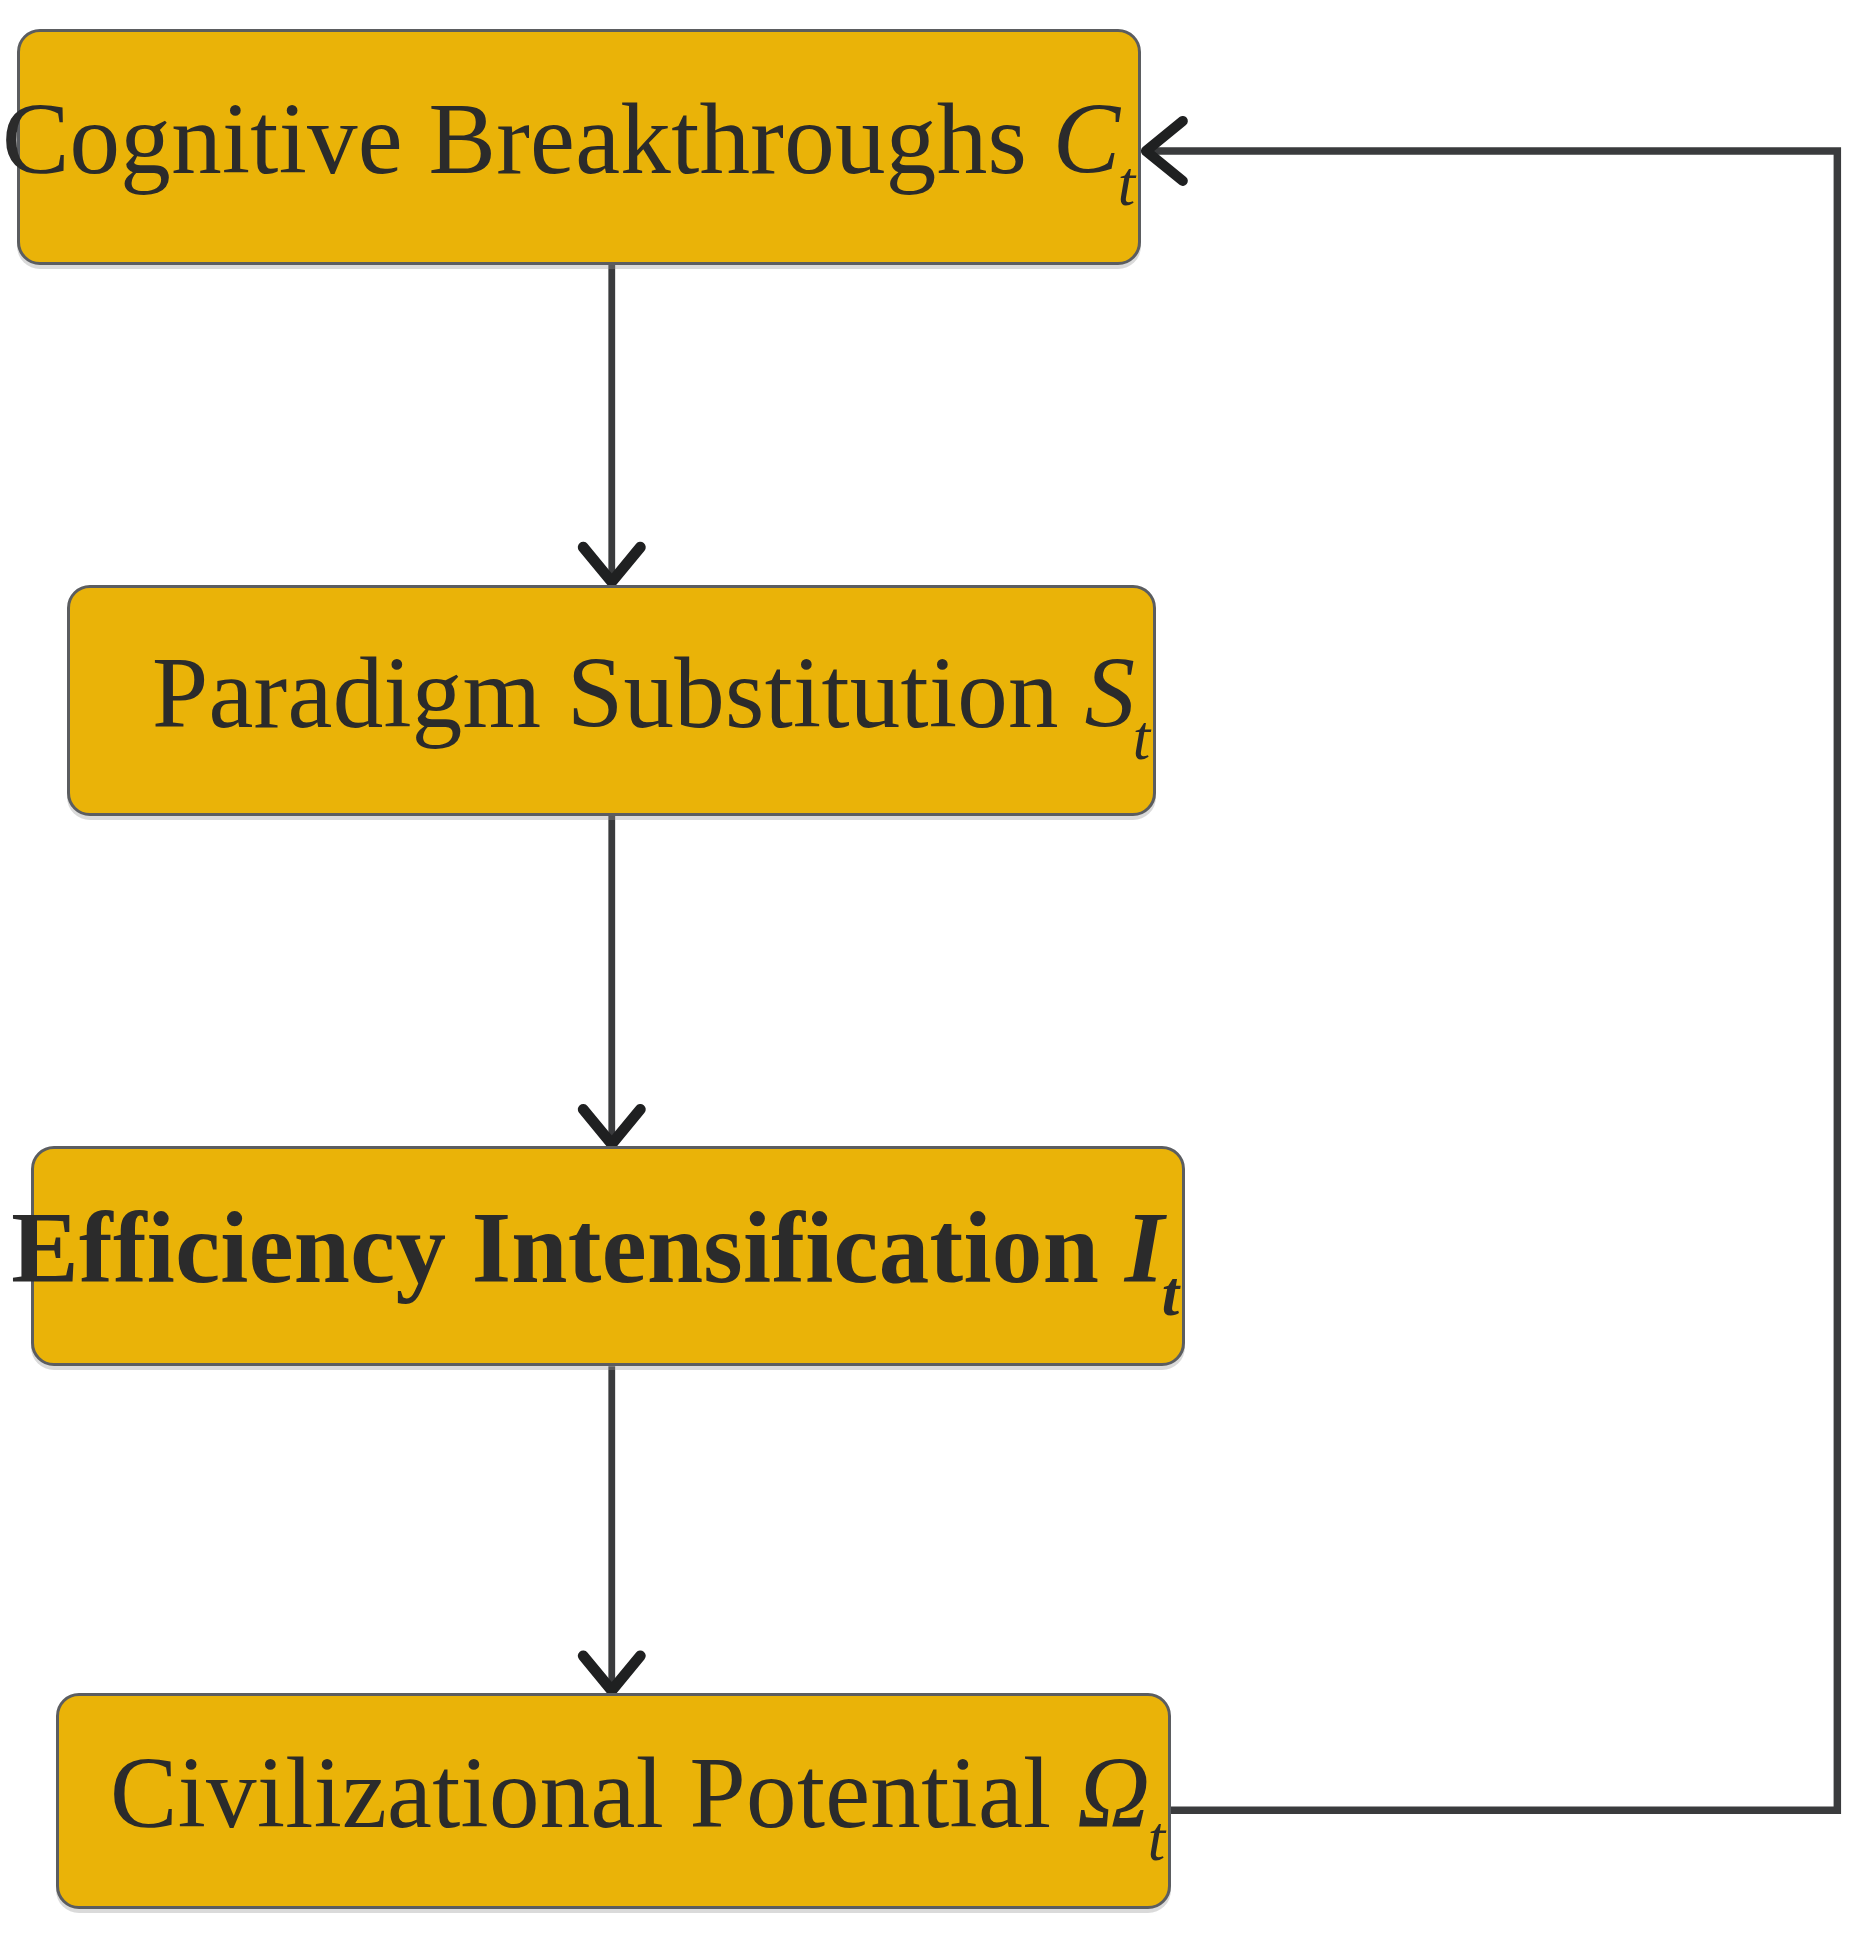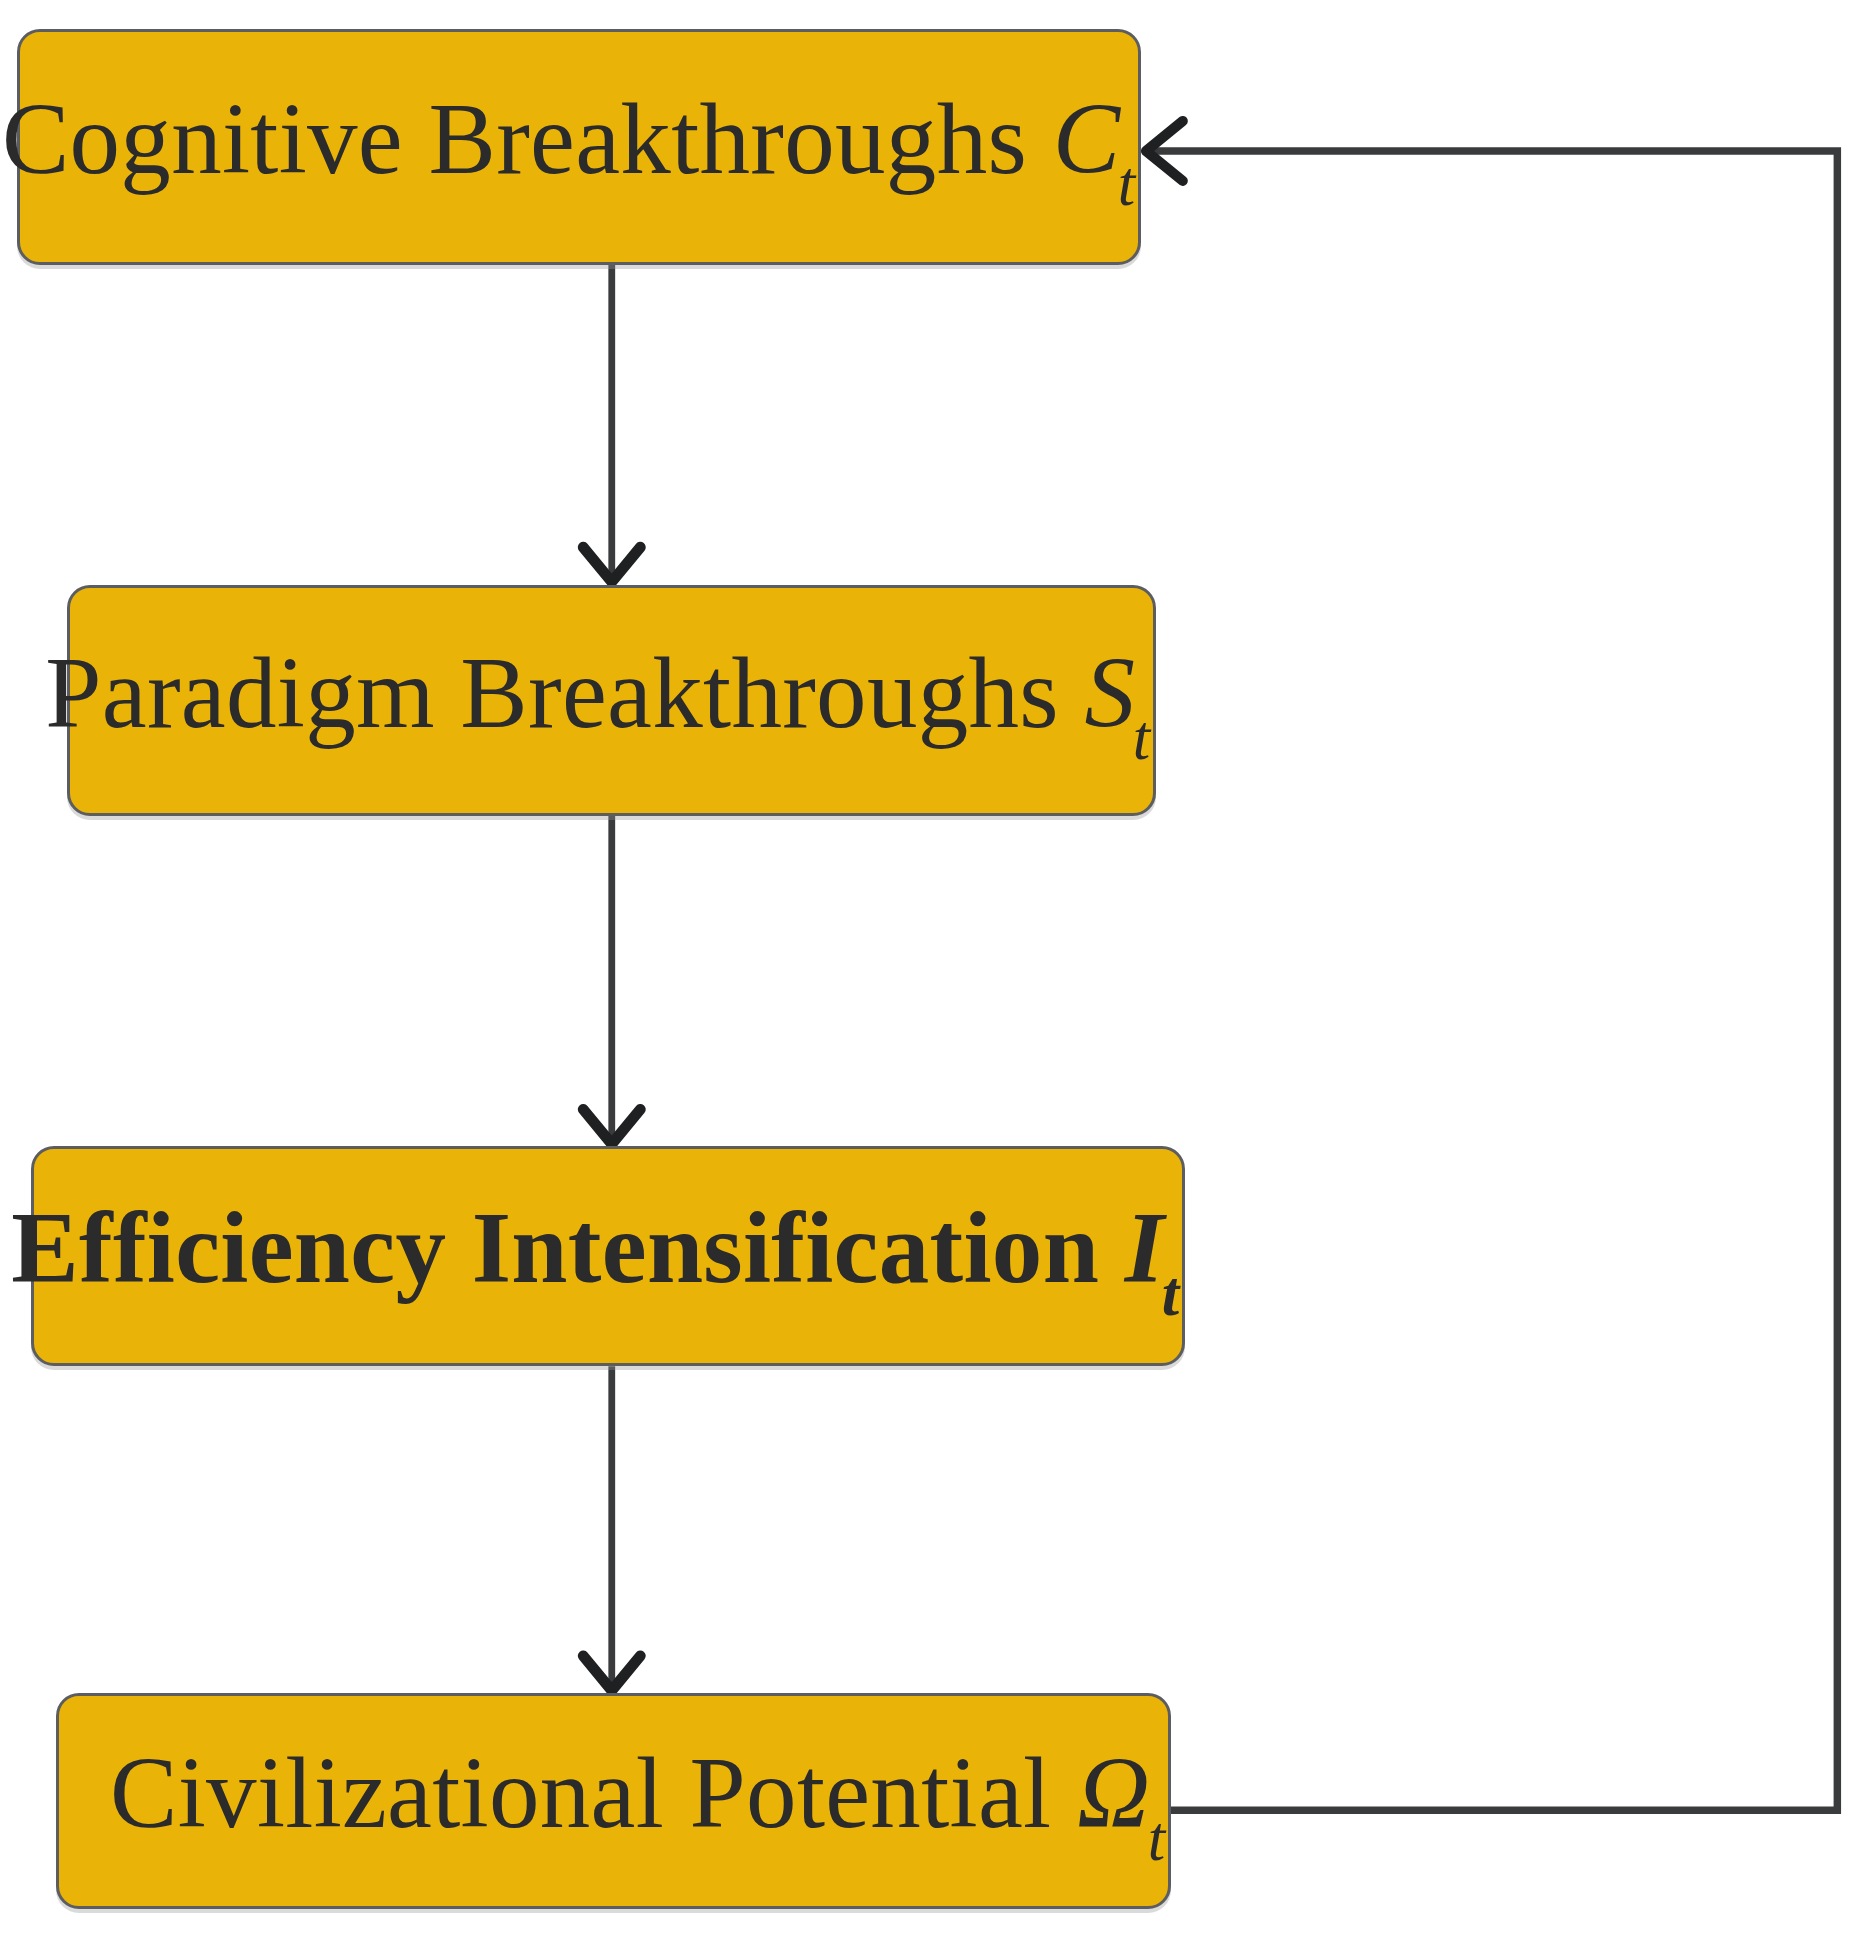--- a/index.html
+++ b/index.html
@@ -88,21 +88,21 @@
       <path d="M 1722 2663 L 2703 2663 L 2703 222 L 1690 222" fill="none" stroke="#3a3b3d" stroke-width="11" stroke-linejoin="miter"></path>
       <path d="M 1740 178 L 1686 222 L 1740 266" fill="none" stroke="#1f2021" stroke-width="15" stroke-linecap="round" stroke-linejoin="round"></path>
     </g>
   </svg>
 
   <div class="node" id="node-cognitive-breakthroughs">
     <div class="node-label"><span>Cognitive Breakthroughs</span>&nbsp;<span class="sym">C</span><span class="sub">t</span></div>
   </div>
 
   <div class="node" id="node-paradigm-substitution">
-    <div class="node-label"><span>Paradigm Breakthroughs</span>&nbsp;<span class="sym">S</span><span class="sub">t</span></div>
+    <div class="node-label"><span>Paradigm Substitution</span>&nbsp;<span class="sym">S</span><span class="sub">t</span></div>
   </div>
 
   <div class="node" id="node-efficiency-intensification">
     <div class="node-label"><span>Efficiency Intensification</span>&nbsp;<span class="sym">I</span><span class="sub">t</span></div>
   </div>
 
   <div class="node" id="node-civilizational-potential">
     <div class="node-label"><span>Civilizational Potential</span>&nbsp;<span class="sym">Ω</span><span class="sub">t</span></div>
   </div>
 

